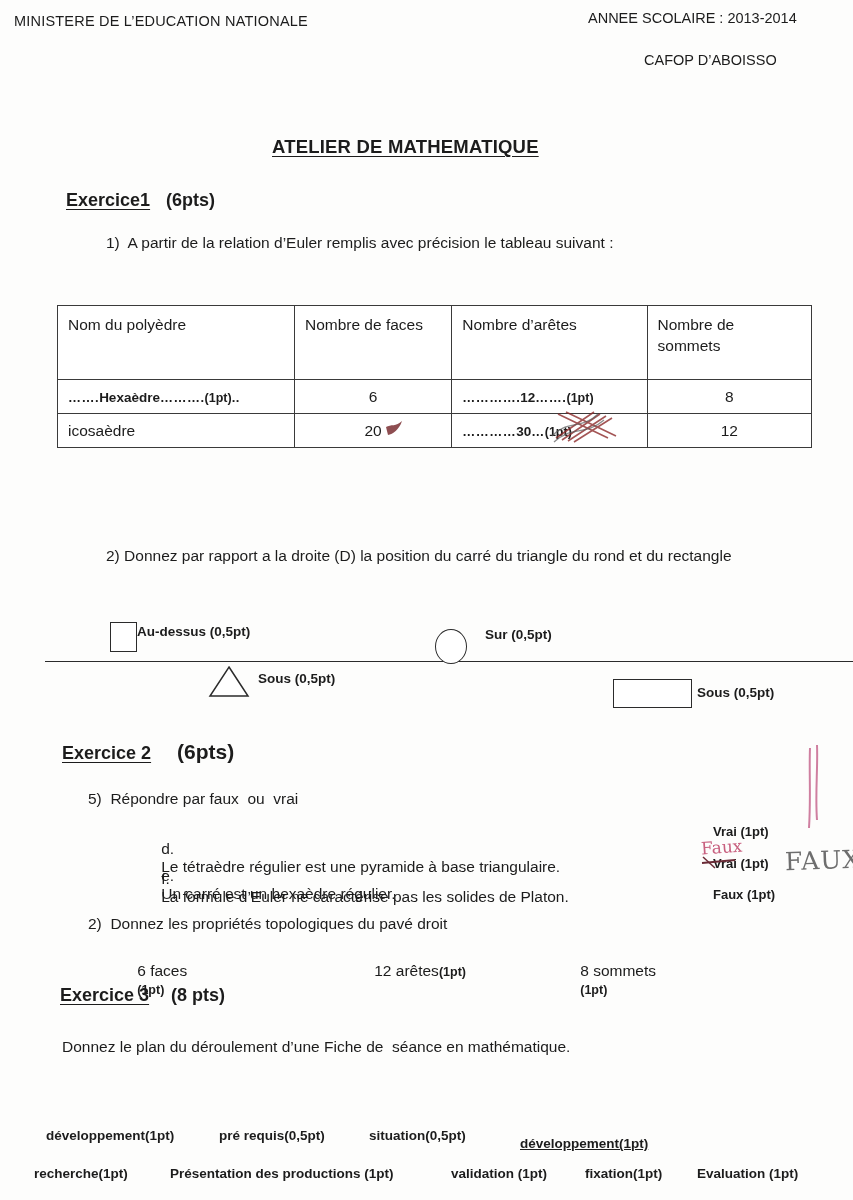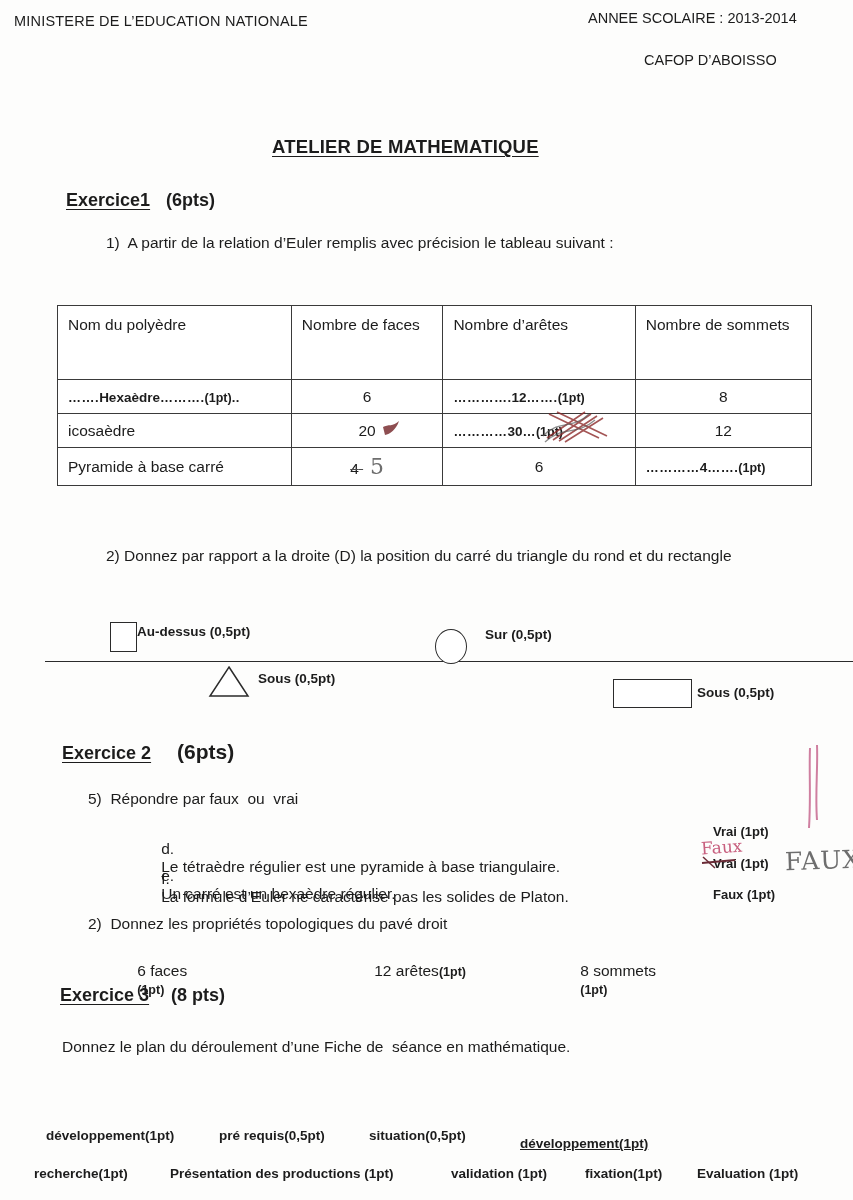--- a/index.html
+++ b/index.html
@@ -151,33 +151,20 @@
               <path d="M10 6 L60 30 M18 4 L68 28"></path>
             </g>
             <g stroke="#5c5c5c" stroke-width="1.3" fill="none" opacity="0.7">
               <path d="M4 28 C18 12,34 22,50 6 M6 34 C22 18,38 28,56 12"></path>
             </g>
           </svg>
         </td>
         <td class="ctr">12</td>
       </tr>
 
-      <tr>
-        <td>Pyramide à base carré</td>
-        <td class="ctr" style="position:relative;">
-          <span class="strikeline" style="text-decoration:line-through;text-decoration-color:#4a4a4a;">
-            <span>4</span>
-          </span>
-          <span class="hand pencil" style="font-size:22px;margin-left:7px;">5</span>
-        </td>
-        <td class="ctr">6</td>
-        <td class="cell-dotted">
-          <span class="dots">…………</span><span class="fill">4</span><span class="dots">…….</span><span class="pt-sm">(1pt)</span>
-        </td>
-      </tr>
     </tbody>
   </table>
 
   <div class="abs" id="ex1-q2">2)  Donnez par rapport a la droite (D) la position du carré du triangle du rond et du rectangle</div>
 
   <div class="abs" id="fig-area">
     <div class="abs" id="base-line"></div>
 
     <div class="abs" id="sq1"></div>
     <div class="abs t" id="lbl-audessus">Au-dessus (0,5pt)</div>

